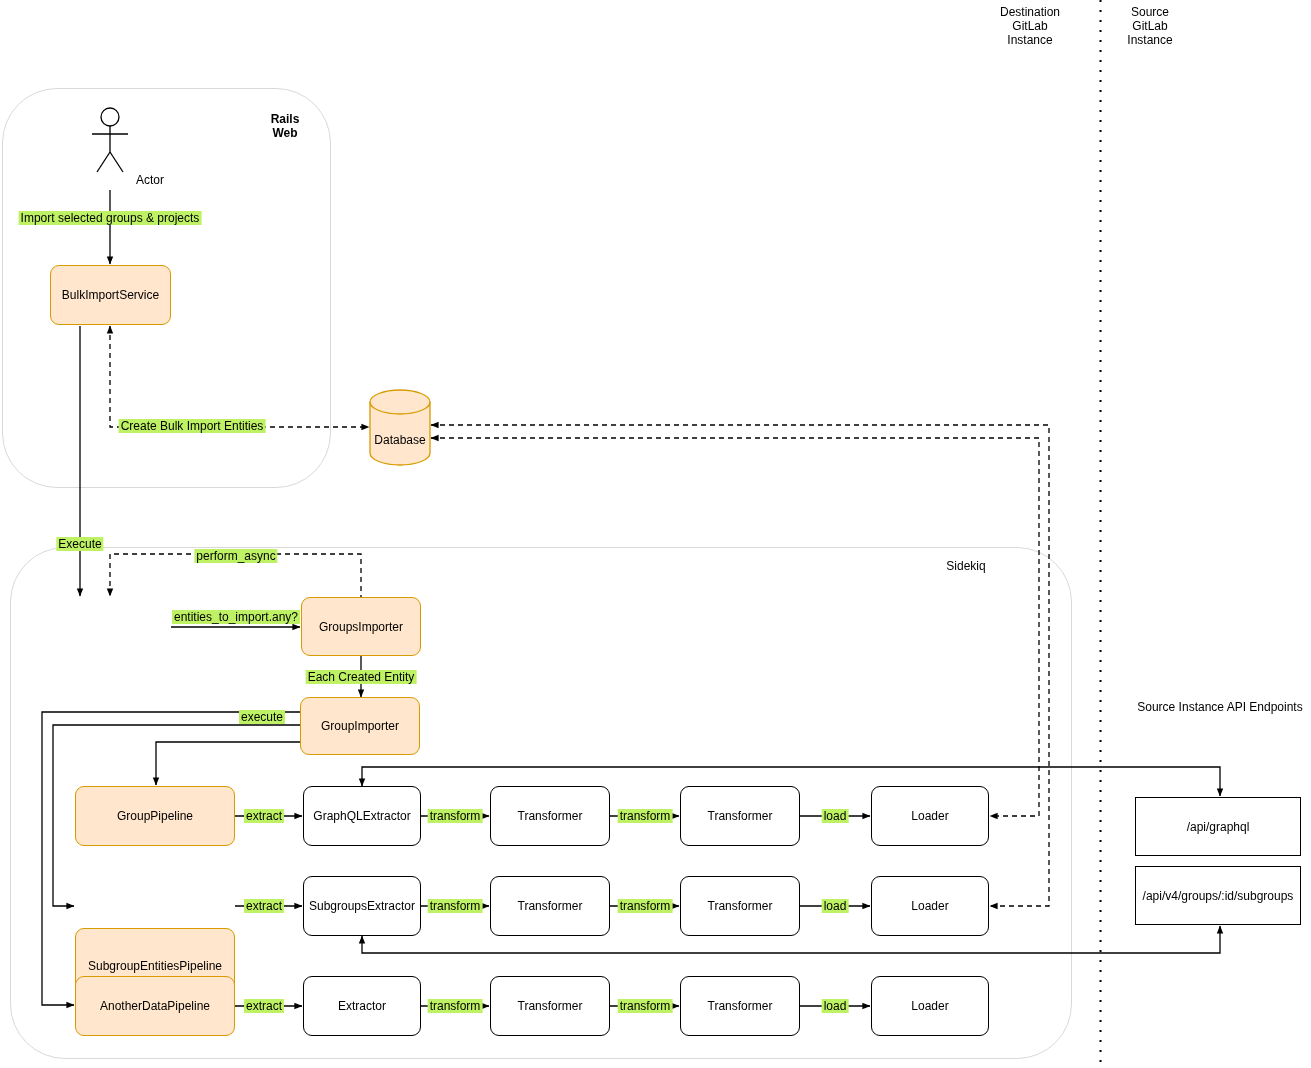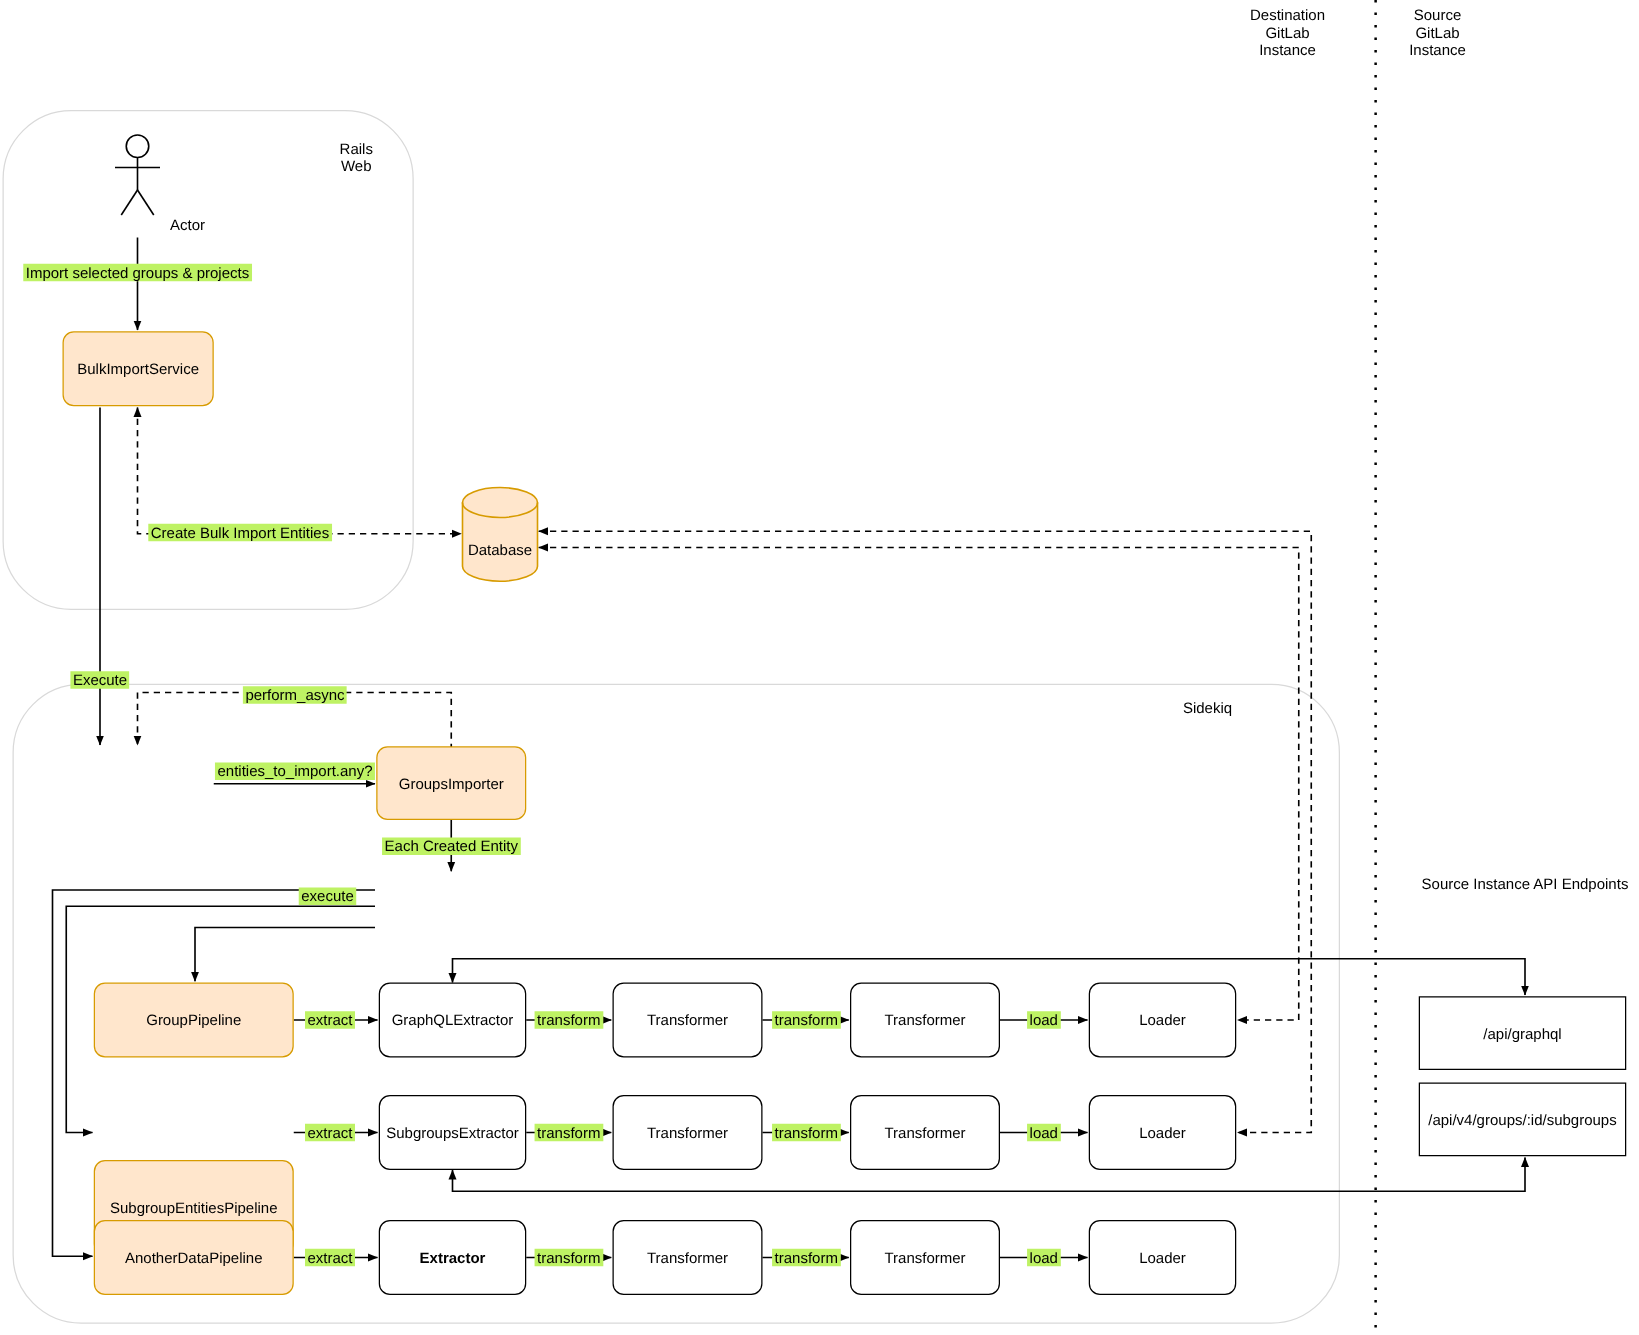--- a/index.html
+++ b/index.html
@@ -97,45 +97,46 @@
       <polyline points="431,425 1049,425 1049,906 990,906" marker-start="url(#ah)" marker-end="url(#ah)"></polyline>
     </g>
   </svg>
 
   <div class="zone-label" style="left:985px;top:5px;width:90px;">Destination
 GitLab
 Instance</div>
   <div class="zone-label" style="left:1105px;top:5px;width:90px;">Source
 GitLab
 Instance</div>
-  <div class="zone-label" style="left:255px;top:112px;width:60px;">Rails
+  <div class="zone-label" style="left:255px;top:112px;width:60px;font-weight:bold;">Rails
 Web</div>
   <div class="zone-label" style="left:930px;top:559px;width:72px;">Sidekiq</div>
   <div class="zone-label" style="left:1120px;top:700px;width:200px;">Source Instance API Endpoints</div>
 
   <div class="free-label" style="left:110px;top:180px;margin-left:40px;">Actor</div>
   <div class="free-label" style="left:400px;top:440px;">Database</div>
 
   <div class="node orange" style="left:50px;top:265px;width:121px;height:60px;">BulkImportService</div>
   <div class="node orange" style="left:301px;top:597px;width:120px;height:59px;">GroupsImporter</div>
+  <div class="node orange" style="left:300px;top:697px;width:120px;height:58px;">GroupImporter</div>
 
   <div class="node orange" style="left:75px;top:786px;width:160px;height:60px;">GroupPipeline</div>
   <div class="node" style="left:303px;top:786px;width:118px;height:60px;">GraphQLExtractor</div>
   <div class="node" style="left:490px;top:786px;width:120px;height:60px;">Transformer</div>
   <div class="node" style="left:680px;top:786px;width:120px;height:60px;">Transformer</div>
   <div class="node" style="left:871px;top:786px;width:118px;height:60px;">Loader</div>
 
   <div class="node orange" style="left:75px;top:928px;width:160px;height:76px;">SubgroupEntitiesPipeline</div>
   <div class="node" style="left:303px;top:876px;width:118px;height:60px;">SubgroupsExtractor</div>
   <div class="node" style="left:490px;top:876px;width:120px;height:60px;">Transformer</div>
   <div class="node" style="left:680px;top:876px;width:120px;height:60px;">Transformer</div>
   <div class="node" style="left:871px;top:876px;width:118px;height:60px;">Loader</div>
 
   <div class="node orange" style="left:75px;top:976px;width:160px;height:60px;">AnotherDataPipeline</div>
-  <div class="node" style="left:303px;top:976px;width:118px;height:60px;font-weight:bold;">Extractor</div>
+  <div class="node" style="left:303px;top:976px;width:118px;height:60px;">Extractor</div>
   <div class="node" style="left:490px;top:976px;width:120px;height:60px;">Transformer</div>
   <div class="node" style="left:680px;top:976px;width:120px;height:60px;">Transformer</div>
   <div class="node" style="left:871px;top:976px;width:118px;height:60px;">Loader</div>
 
   <div class="node square" style="left:1135px;top:797px;width:166px;height:59px;">/api/graphql</div>
   <div class="node square" style="left:1135px;top:866px;width:166px;height:59px;">/api/v4/groups/:id/subgroups</div>
 
   <div class="edge-label" style="left:110px;top:218px;">Import selected groups &amp; projects</div>
   <div class="edge-label" style="left:80px;top:544px;">Execute</div>
   <div class="edge-label" style="left:192px;top:426px;">Create Bulk Import Entities</div>

